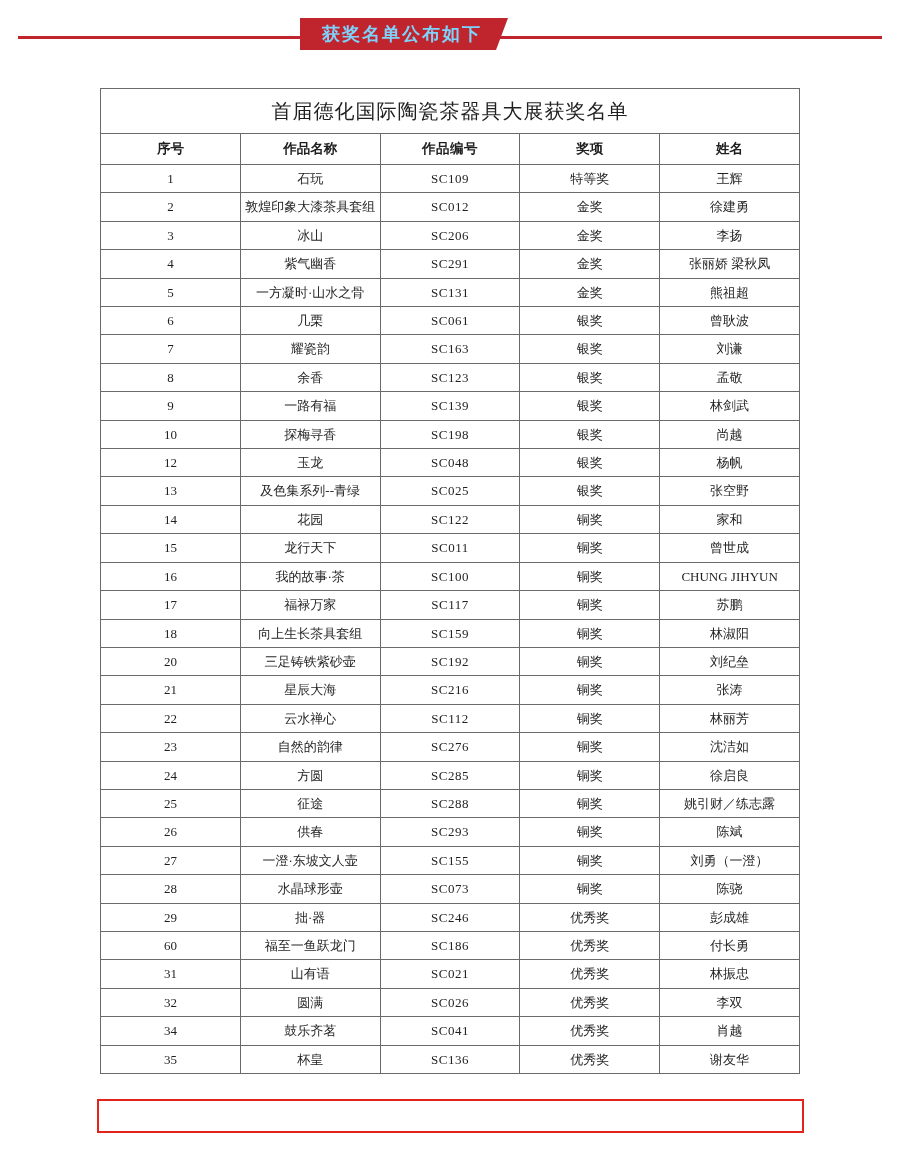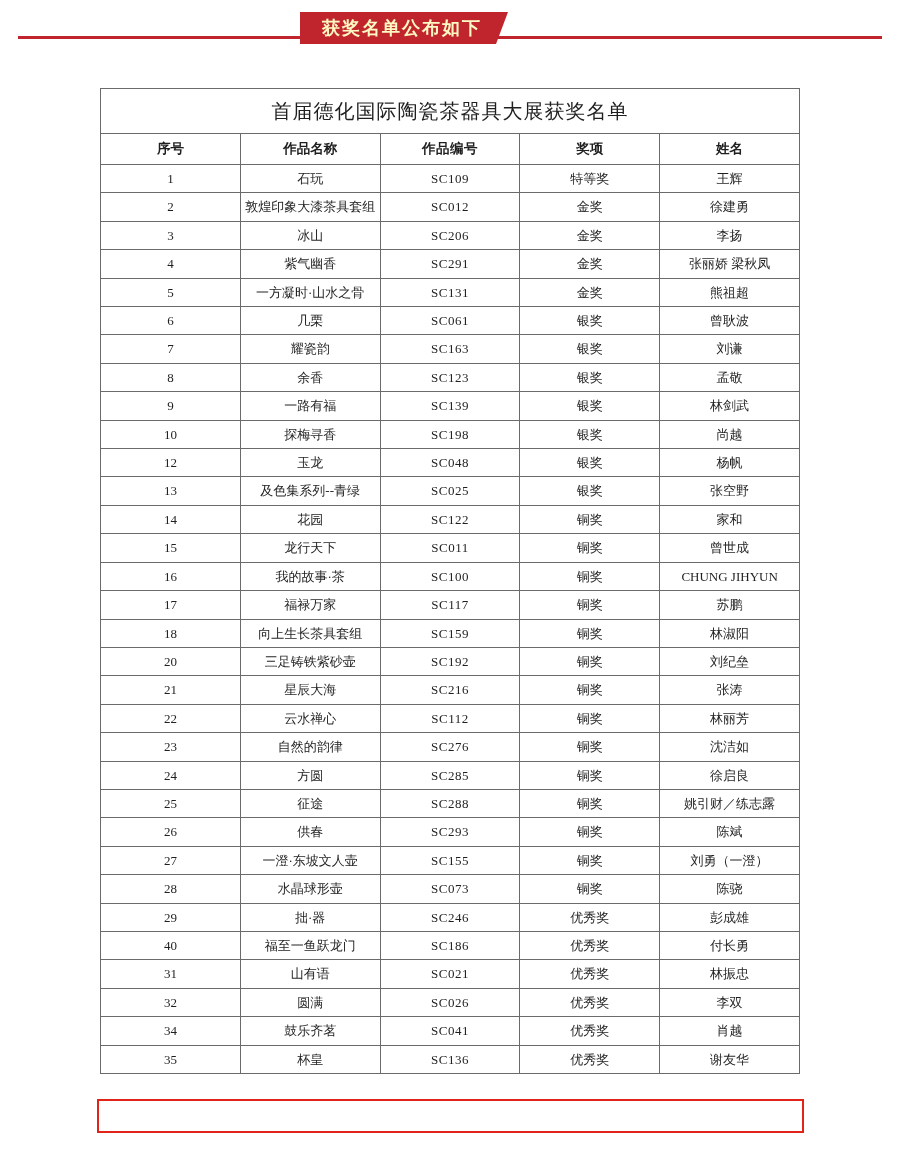--- a/index.html
+++ b/index.html
@@ -25,25 +25,25 @@
     position: absolute;
     left: 18px;
     right: 18px;
     top: 36px;
     height: 3px;
     background: #c0242c;
   }
   .banner-tab {
     position: absolute;
     left: 300px;
-    top: 12px;
+    top: 18px;
     height: 32px;
     padding: 0 26px 0 22px;
     background: #c0242c;
-    color: #fef9c3;
+    color: #7dd3fc;
     font-size: 18px;
     font-weight: bold;
     letter-spacing: 2px;
     line-height: 32px;
     font-family: "Liberation Sans", "DejaVu Sans", sans-serif;
     box-shadow: 0 0 0 0 transparent;
     clip-path: polygon(0 0, 100% 0, calc(100% - 12px) 100%, 0 100%);
   }
 
   
@@ -307,21 +307,21 @@
           <td class="c-person">陈骁</td>
         </tr>
         <tr>
           <td class="c-idx">29</td>
           <td class="c-name">拙·器</td>
           <td class="c-code">SC246</td>
           <td class="c-prize">优秀奖</td>
           <td class="c-person">彭成雄</td>
         </tr>
         <tr>
-          <td class="c-idx">40</td>
+          <td class="c-idx">60</td>
           <td class="c-name">福至一鱼跃龙门</td>
           <td class="c-code">SC186</td>
           <td class="c-prize">优秀奖</td>
           <td class="c-person">付长勇</td>
         </tr>
         <tr>
           <td class="c-idx">31</td>
           <td class="c-name">山有语</td>
           <td class="c-code">SC021</td>
           <td class="c-prize">优秀奖</td>

